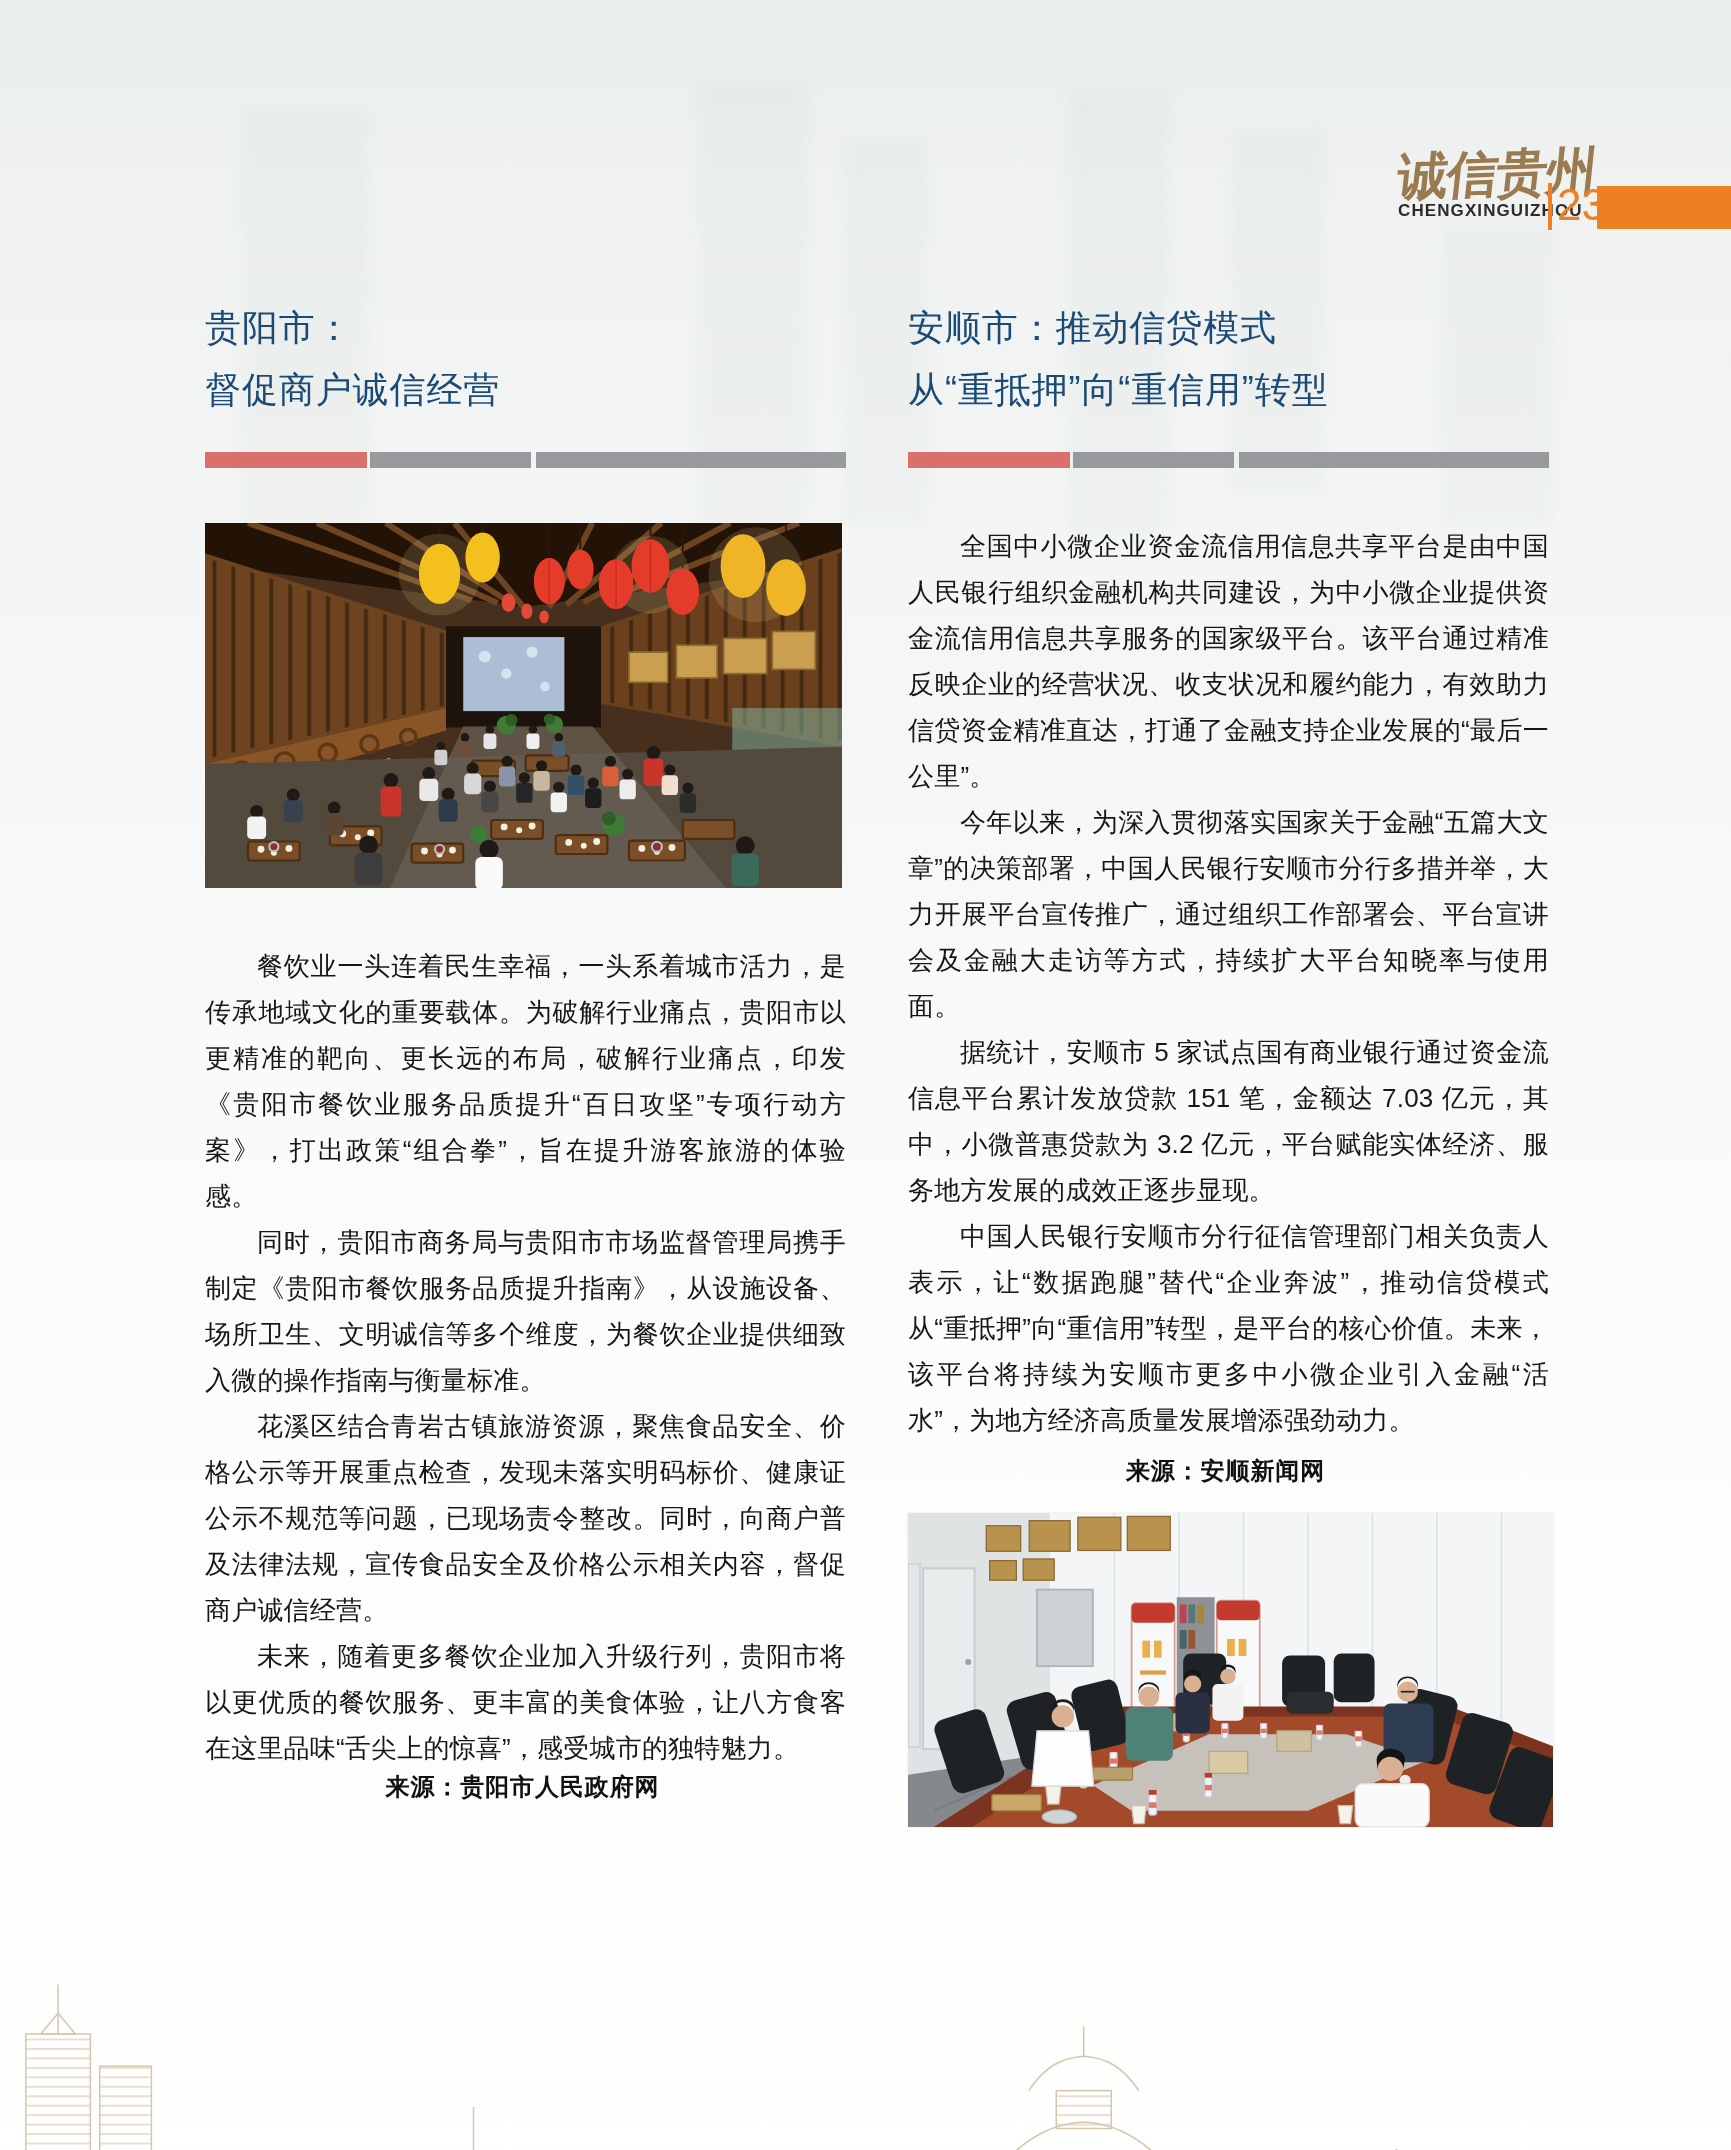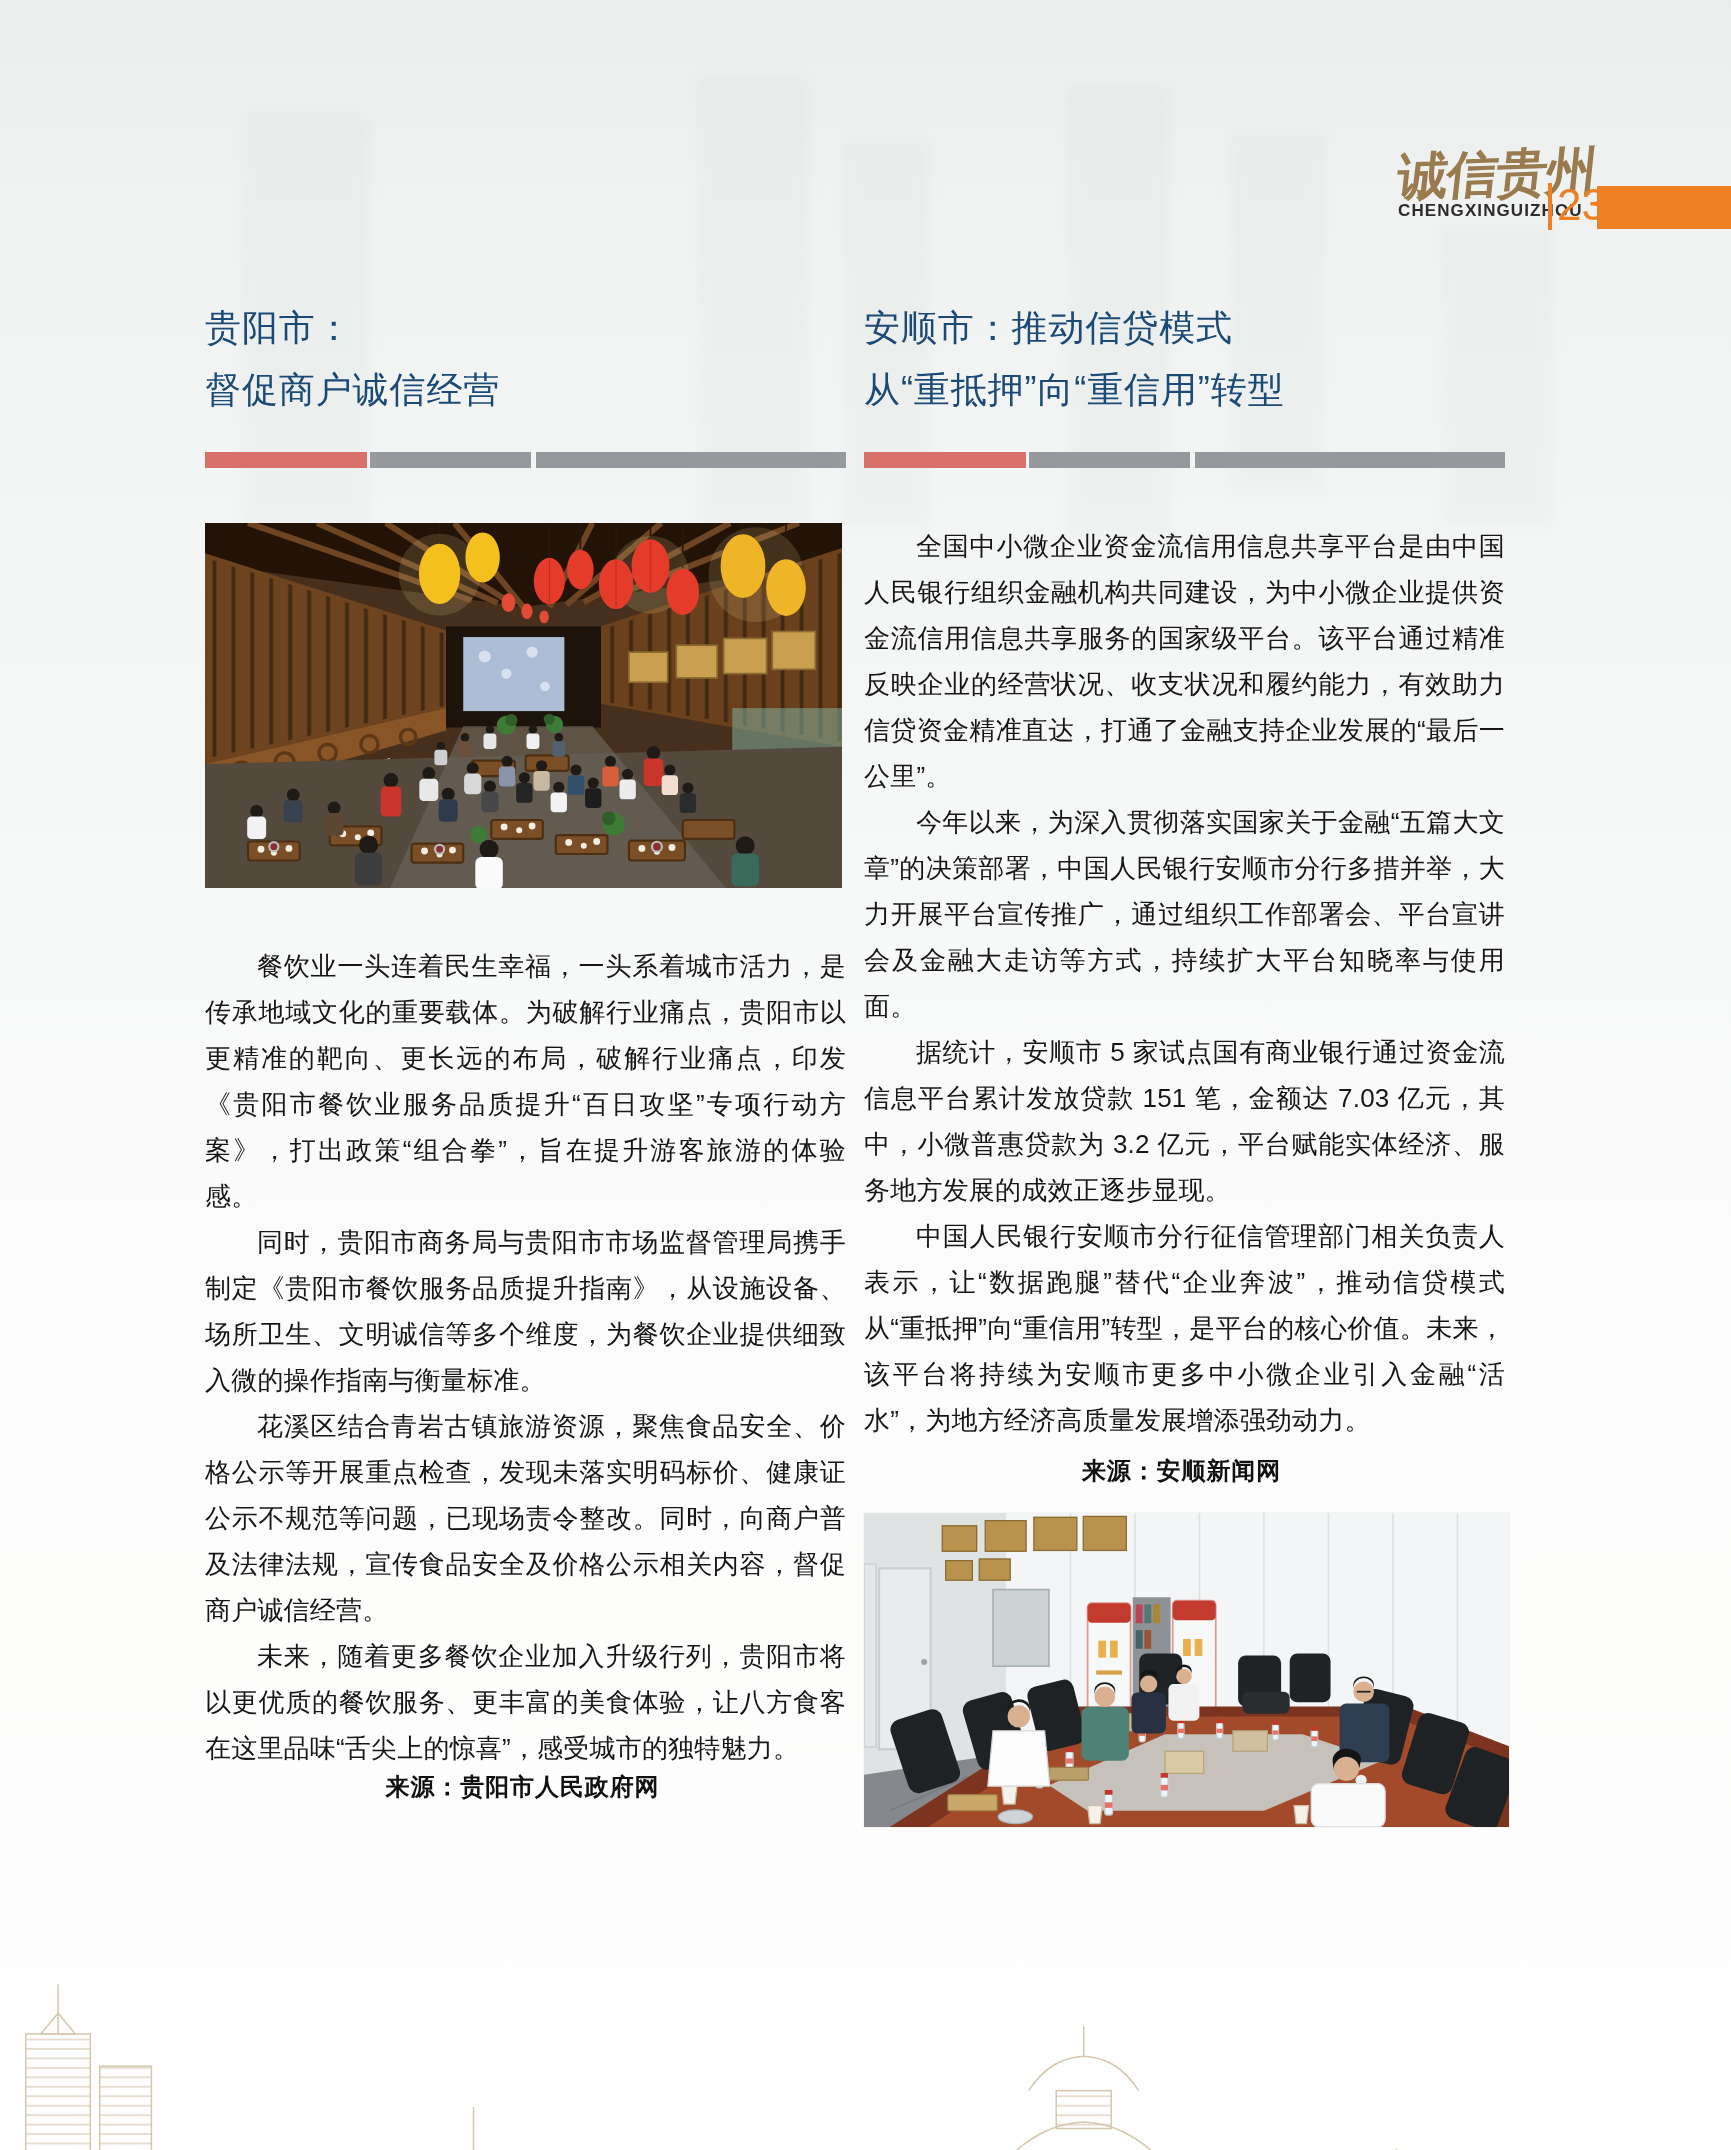--- a/index.html
+++ b/index.html
@@ -32,21 +32,21 @@
     margin-top:2.6px;font-family:Liberation Sans, sans-serif;font-weight:bold;
     font-size:17px;letter-spacing:1.1px;color:#2b2b2b;white-space:nowrap;
   }
   .pagenum-bar{position:absolute;left:1548px;top:183px;width:3.9px;height:47px;background:#ee7f22;}
   .page-num{position:absolute;left:1557px;top:180px;font-size:44px;font-weight:normal;color:#ee7f22;text-align:right;}
   .orange-block{position:absolute;left:1597px;top:186px;width:135px;height:43px;background:#ee7f22;}
 
   
   .col{position:absolute;top:297px;width:641px;}
   .col-left{left:205px;}
-  .col-right{left:864px;}
+  .col-right{left:908px;}
   .article-title{
     font-size:36px;line-height:62px;font-weight:normal;color:#1b4a76;
     letter-spacing:0.9px;white-space:nowrap;
   }
   .divider{display:flex;height:15.5px;margin-top:31px;}
   .seg-red{width:162px;background:#d9716a;margin-right:3.4px;}
   .seg-g1{width:161px;background:#97999c;margin-right:4.3px;}
   .seg-g2{flex:1;background:#97999c;}
 
   .photo{background:#ffffff;box-shadow:0 0 0 0.9px #f4f4f2;}

